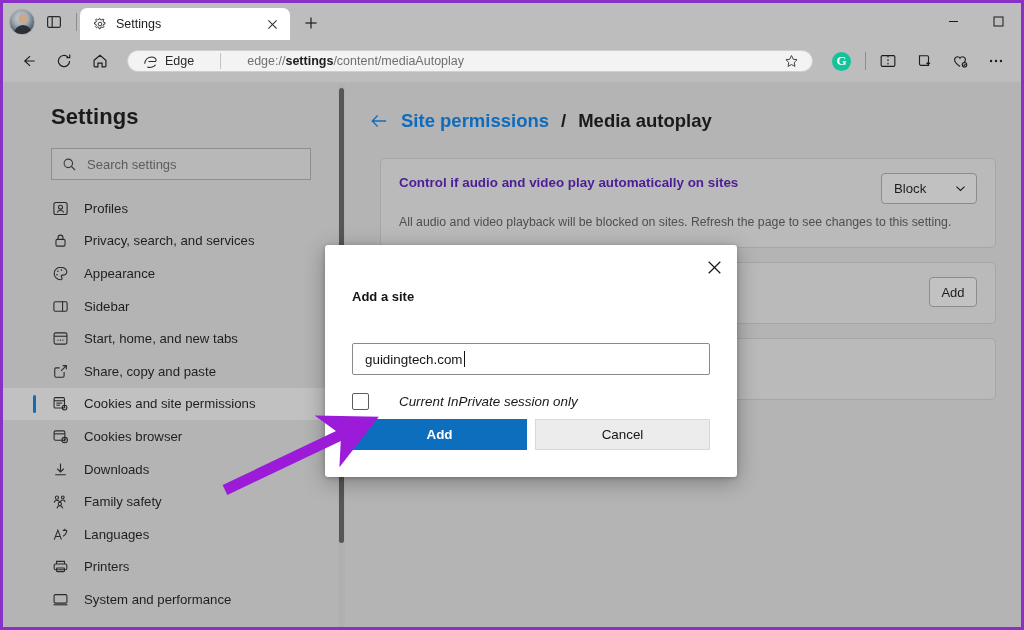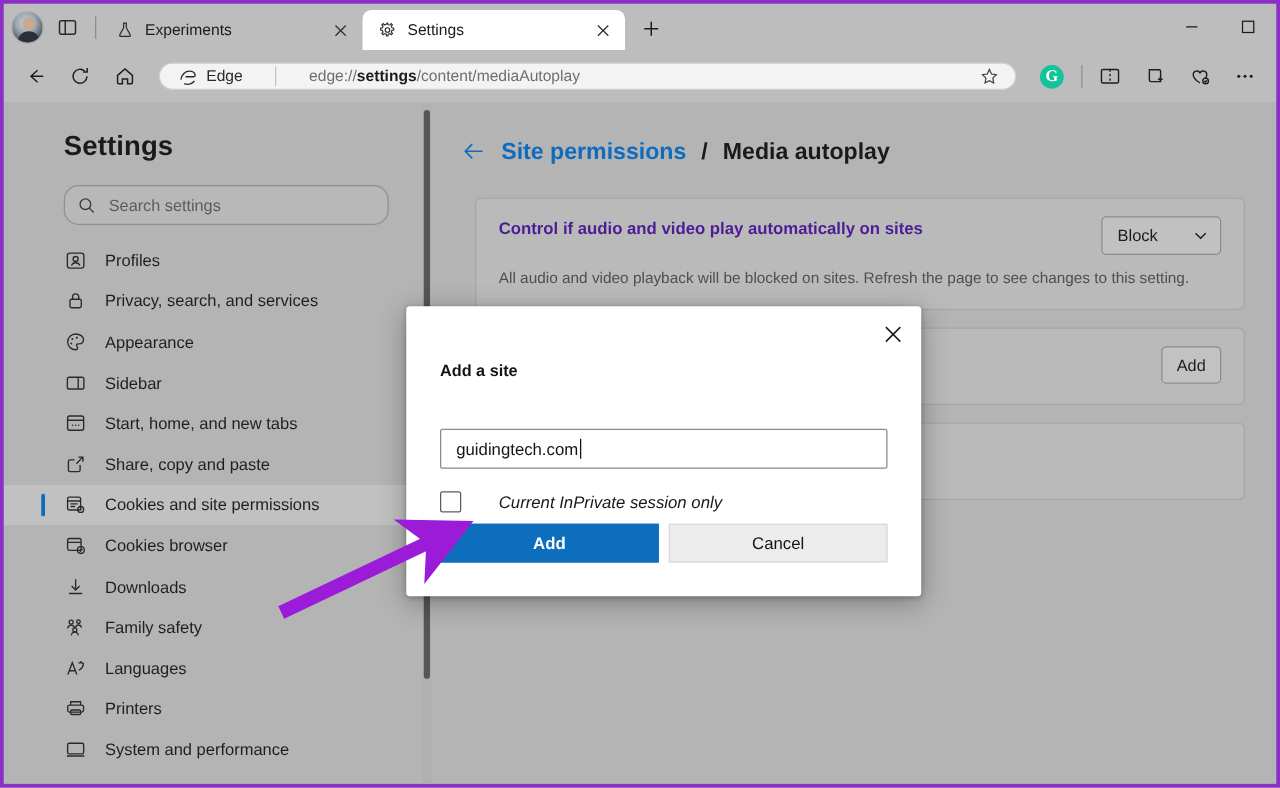--- a/index.html
+++ b/index.html
@@ -112,21 +112,21 @@
   
   .sidebar {
     width: 330px; flex: none; position: relative; padding-top: 22px;
   }
   .settings-title {
     font-size: 22px; color: #1a1a1a; font-weight: 600;
     padding-left: 48px; margin-bottom: 18px; letter-spacing: .1px;
   }
   .search-box {
     margin: 0 22px 0 48px; height: 32px;
-    border: 1px solid #8f8f8f; border-radius: 12px;
+    border: 1px solid #8f8f8f; border-radius: 0;
     display: flex; align-items: center; gap: 10px; padding: 0 10px;
     background: rgba(255,255,255,0.06);
   }
   .search-box .ph { font-size: 13px; color: #5c5c5c; }
   .navlist { margin-top: 12px; }
   .navitem {
     height: 32.6px; display: flex; align-items: center; gap: 14px;
     padding-left: 48px; position: relative; color: #1f1f1f; font-size: 13.2px;
   }
   .navitem .ico { width: 19px; height: 19px; flex:none; display:flex; align-items:center; justify-content:center; color:#2a2a2a;}
@@ -230,34 +230,20 @@
     <div class="avatar"></div>
     <div class="tabactions">
       <svg width="16" height="16" viewBox="0 0 16 16" fill="none" stroke="currentColor" stroke-width="1.2">
         <rect x="1.6" y="2.6" width="12.8" height="10.8" rx="1.6"></rect>
         <line x1="6.2" y1="2.6" x2="6.2" y2="13.4"></line>
       </svg>
     </div>
     <div class="vdiv"></div>
   </div>
 
-  <div class="tab inactive">
-    <span class="tab-favicon">
-      <svg width="14" height="14" viewBox="0 0 16 16" fill="none" stroke="#2a2a2a" stroke-width="1.1">
-        <path d="M6.2 1.8h3.6M6.8 1.8v4.1L3.3 12.2a1.1 1.1 0 0 0 .95 1.7h7.5a1.1 1.1 0 0 0 .95-1.7L9.2 5.9V1.8"></path>
-      </svg>
-    </span>
-    <span class="tab-title">Experiments</span>
-    <span class="tab-close">
-      <svg width="11" height="11" viewBox="0 0 12 12" stroke="currentColor" stroke-width="1.15">
-          <line x1="1.5" y1="1.5" x2="10.5" y2="10.5"></line>
-          <line x1="10.5" y1="1.5" x2="1.5" y2="10.5"></line>
-        </svg>
-    </span>
-  </div>
 
   <div class="tab active">
     <span class="tab-favicon">
       <svg width="14" height="14" viewBox="0 0 16 16" fill="none" stroke="#2a2a2a" stroke-width="1.05">
         <circle cx="8" cy="8" r="2.1"></circle>
         <path d="M8 1.6l.55 1.6 1.68.22 1.05-1.3 1.2 1.2-1.0 1.1.55 1.6 1.65.35v1.7l-1.65.3-.5 1.6 1.05 1.15-1.2 1.2-1.15-1.05-1.6.55-.35 1.65H7.1l-.3-1.65-1.6-.55-1.15 1.05-1.2-1.2 1.05-1.15-.55-1.6-1.65-.3V6.4l1.65-.35.55-1.6-1.05-1.1 1.2-1.2 1.1 1.05 1.6-.5z"></path>
       </svg>
     </span>
     <span class="tab-title">Settings</span>
     <span class="tab-close">

